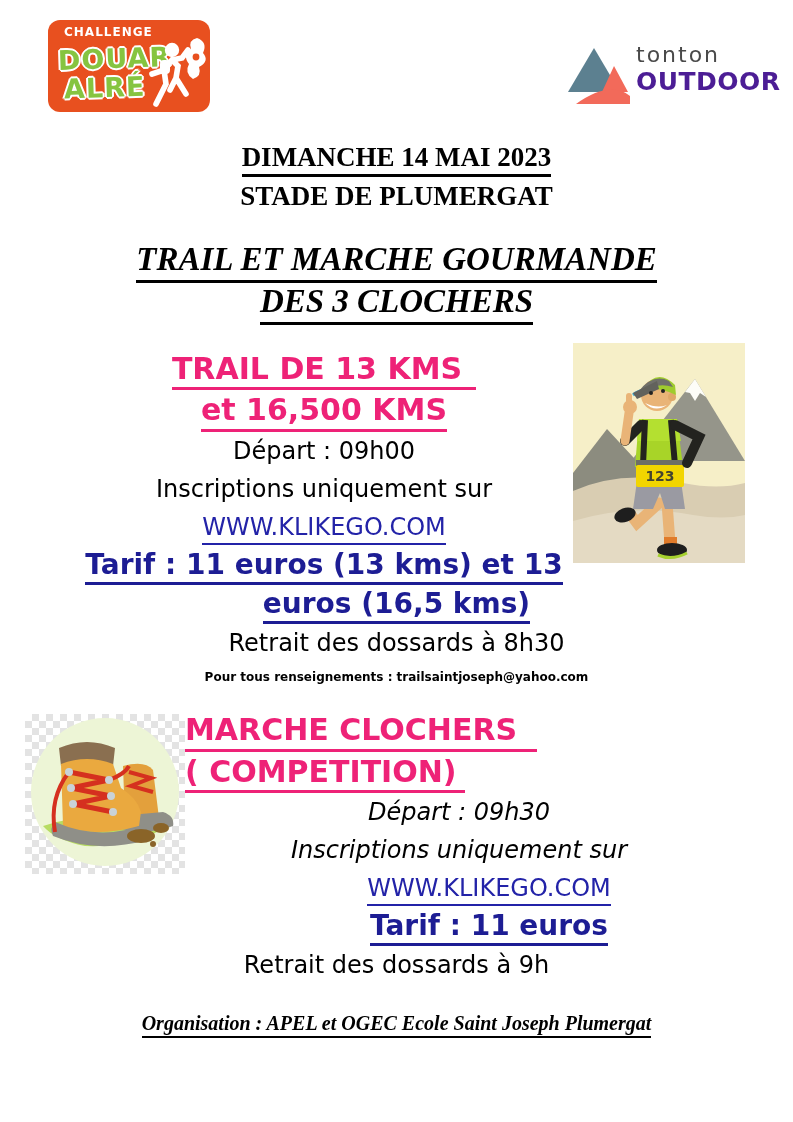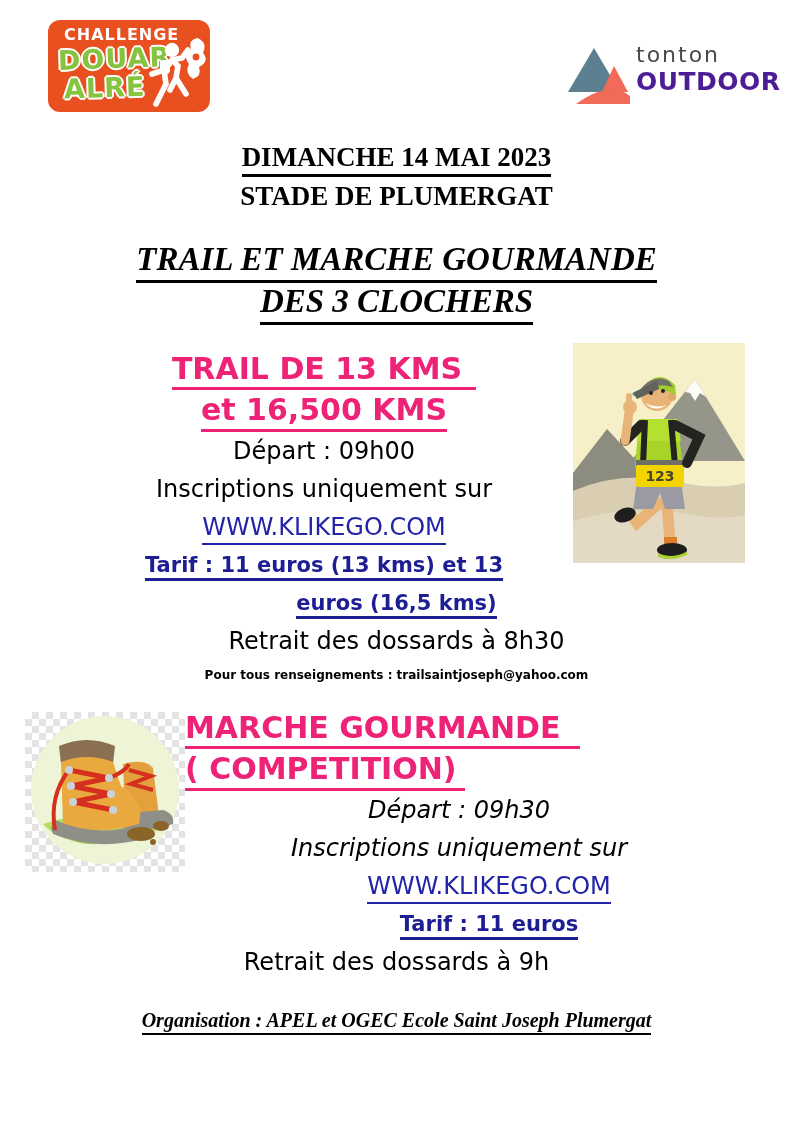--- a/index.html
+++ b/index.html
@@ -5,21 +5,21 @@
   * { margin:0; padding:0; box-sizing:border-box; }
   html,body { width:793px; height:1122px; }
   body { background:#ffffff; font-family:"DejaVu Sans",sans-serif; overflow:hidden; }
   .page { position:relative; width:793px; height:1122px; background:#fff; }
 
   
   .hdr { position:relative; height:130px; }
   .douar { position:absolute; left:48px; top:20px; width:162px; height:92px;
            background:#E8501F; border-radius:12px; overflow:visible; }
   .douar .d1 { position:absolute; left:16px; top:5px; color:#fff; font-weight:bold;
-               font-size:16px; letter-spacing:1px; }
+               font-size:12px; letter-spacing:1px; }
   .douar .d2, .douar .d3 { position:absolute; font-weight:bold; color:#86C440; font-size:27px;
                line-height:27px; letter-spacing:1px;
                text-shadow:-2px 0 #fff,2px 0 #fff,0 -2px #fff,0 2px #fff,
                            -1px -1px #fff,1px 1px #fff,1px -1px #fff,-1px 1px #fff; }
   .douar .d2 { left:10px; top:25px; transform:rotate(-2deg); }
   .douar .d3 { left:16px; top:54px; transform:rotate(-2deg); }
   .d-run { position:absolute; left:96px; top:22px; }
   .d-map { position:absolute; left:134px; top:16px; }
 
   .tonton { position:absolute; left:566px; top:40px; width:190px; height:68px; }
@@ -39,21 +39,21 @@
   
   .u  { display:inline-block; border-bottom:3px solid currentColor; padding-bottom:1px; line-height:1.15; }
   .u2 { border-bottom-width:2px; }
   .pr14 { padding-right:14px; } .pr20 { padding-right:20px; } .pr8 { padding-right:8px; }
   .px10 { padding-left:10px; padding-right:10px; }
 
   
   .pink  { font-size:30px; font-weight:bold; color:#EE2277; line-height:40px; text-align:center; }
   .body  { font-size:24px; color:#000; line-height:38px; text-align:center; }
   .link  { color:#2323A8; }
-  .tarif { font-size:21px; font-weight:bold; color:#1D1D94; line-height:38px; text-align:center; }
+  .tarif { font-size:28px; font-weight:bold; color:#1D1D94; line-height:38px; text-align:center; }
   .contact { font-size:12px; font-weight:bold; color:#000; line-height:30px; text-align:center; }
 
   
   .trail { margin-top:24px; }
   .runner-fig { float:right; width:172px; height:220px; margin:-6px 48px 0 0; }
   .padl { padding-left:75px; }
 
   
   .nordic { margin-top:18px; }
   .boots-fig { float:left; width:160px; height:198px; margin-left:25px; margin-top:4px; }
@@ -181,21 +181,21 @@
           <circle cx="46" cy="74" r="4" fill="#C9D2D8"></circle>
             <circle cx="86" cy="82" r="4" fill="#C9D2D8"></circle>
           <circle cx="48" cy="90" r="4" fill="#C9D2D8"></circle>
             <circle cx="88" cy="98" r="4" fill="#C9D2D8"></circle>
           <ellipse cx="116" cy="122" rx="14" ry="7" fill="#8A6428"></ellipse>
           <ellipse cx="136" cy="114" rx="8" ry="5" fill="#8A6428"></ellipse>
           <circle cx="128" cy="130" r="3" fill="#8A6428"></circle>
         </svg>
       </div>
     </div>
-    <p class="pink left mt10"><span class="u pr20">MARCHE GOURMANDE</span></p>
+    <p class="pink left mt10"><span class="u pr20">MARCHE CLOCHERS</span></p>
     <p class="pink left"><span class="u pr8">( COMPETITION)</span></p>
     <p class="body padr">Départ : 09h30</p>
     <p class="body padr">Inscriptions uniquement sur</p>
     <p class="body link"><span class="u u2">WWW.KLIKEGO.COM</span></p>
     <p class="tarif"><span class="u">Tarif : 11 euros</span></p>
     <p class="body">Retrait des dossards à 9h</p>
   </section>
 
   <footer>
     <p class="org"><span class="u u2">Organisation : APEL et OGEC Ecole Saint Joseph Plumergat</span></p>

